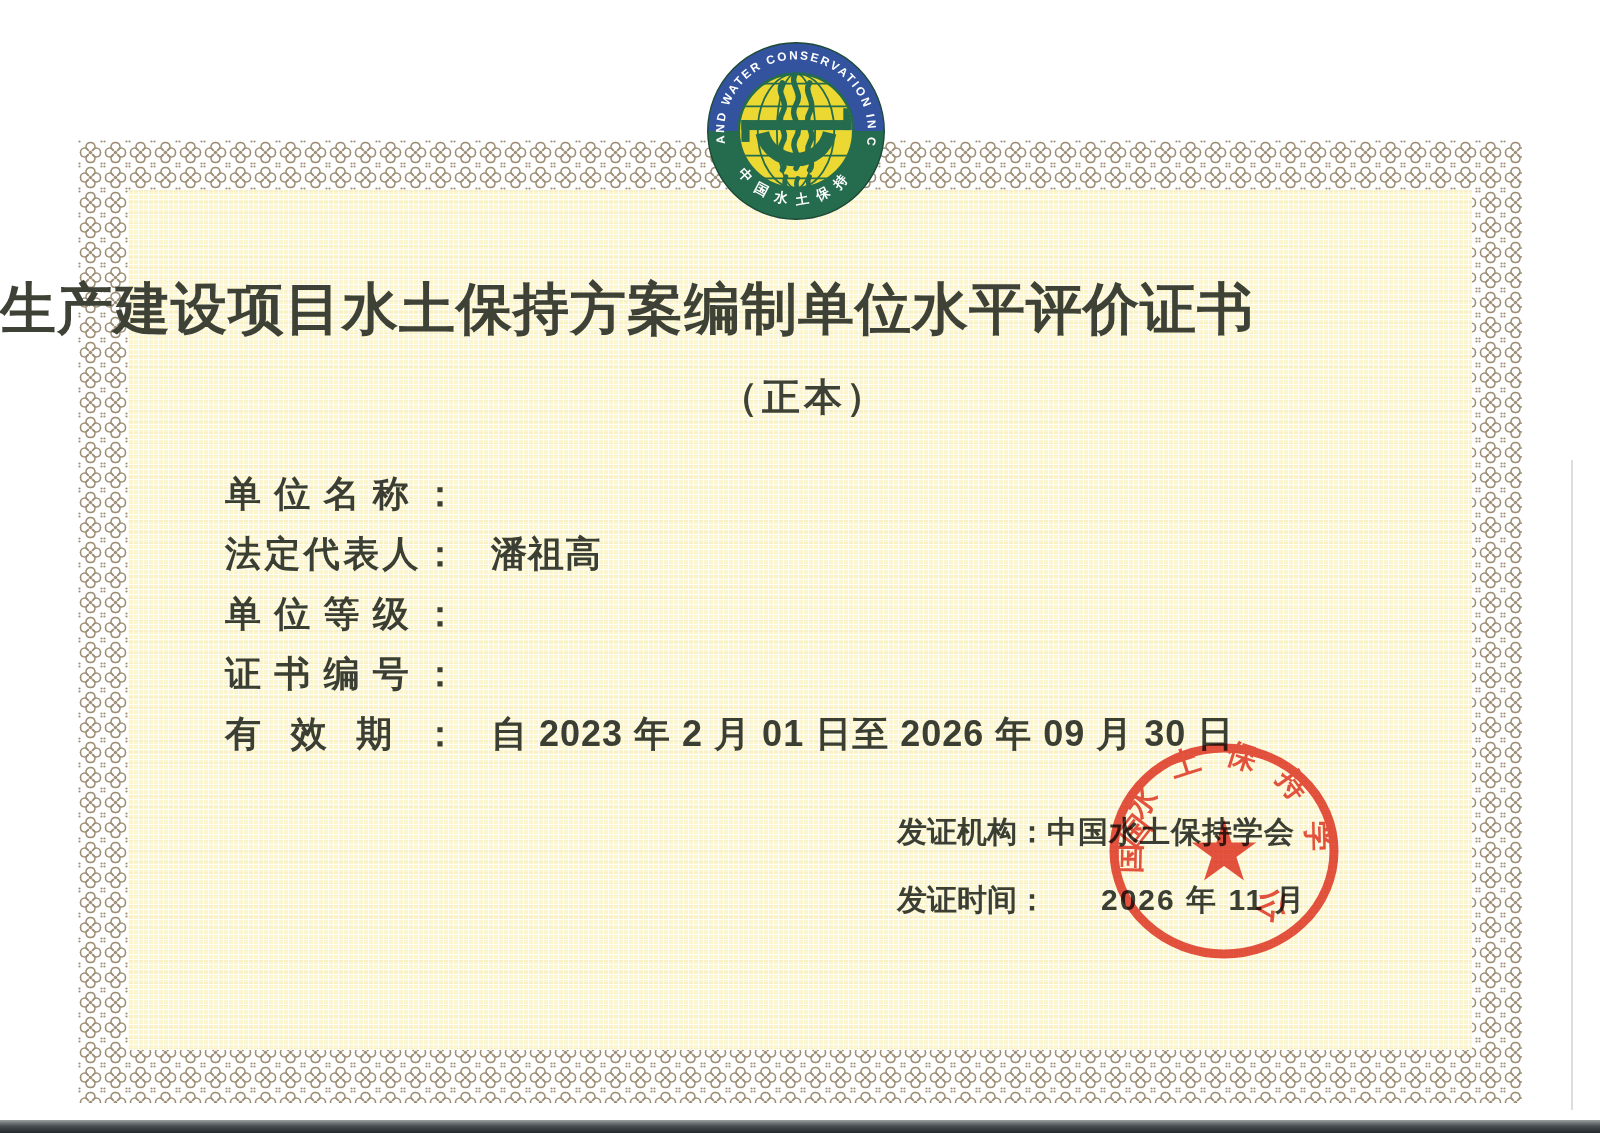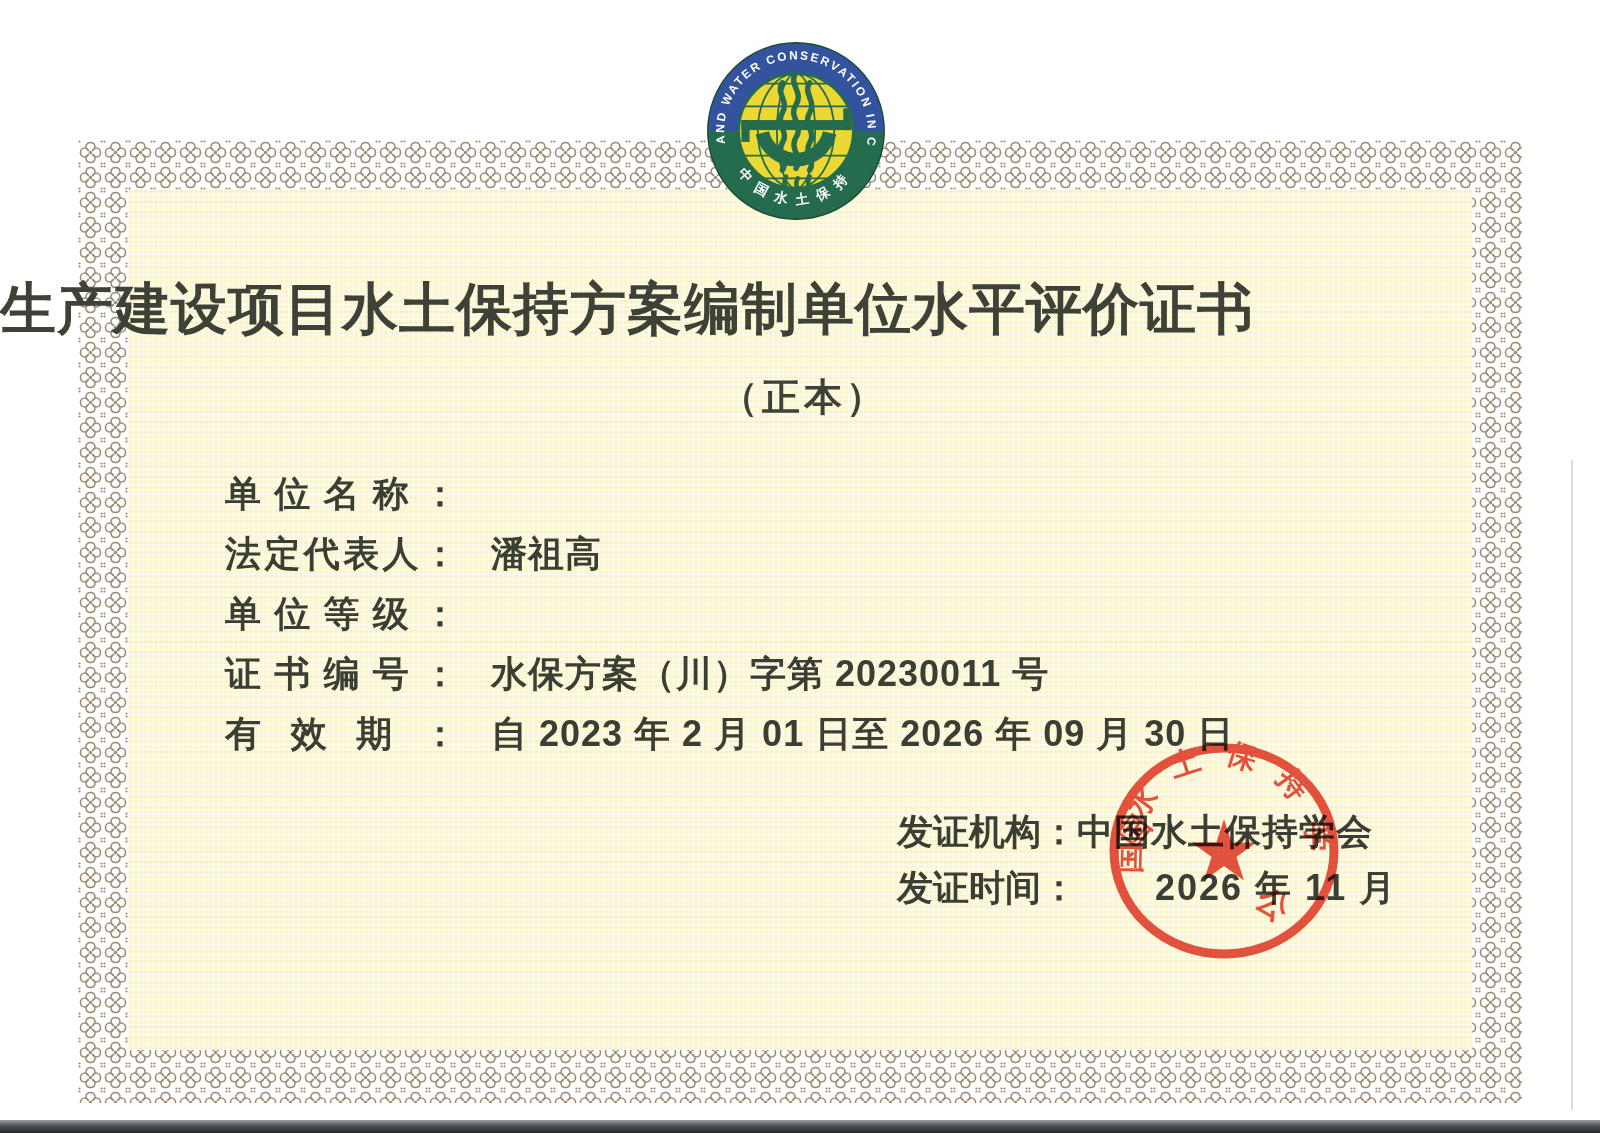--- a/index.html
+++ b/index.html
@@ -30,22 +30,22 @@
   .fields{position:absolute;left:225px;top:464px;width:1150px;z-index:3;}
   .frow{display:flex;align-items:center;height:60px;}
   .flabel{
     width:233px;display:flex;justify-content:space-between;
     font-size:36px;font-weight:700;color:#3b3e33;flex:0 0 auto;
   }
   .fvalue{
     margin-left:33px;font-size:36px;font-weight:700;color:#3b3e33;letter-spacing:1px;white-space:nowrap;
   }
   .issuer{position:absolute;left:897px;top:810px;z-index:3;color:#3b3e33;}
-  .issuer .iline{display:flex;font-size:36px;font-weight:700;line-height:44px;text-align:right;}
-  .issuer .iline2{margin-top:12px;gap:24px;}
+  .issuer .iline{display:flex;font-size:30px;font-weight:700;line-height:44px;text-align:right;}
+  .issuer .iline2{margin-top:24px;}
   .issuer .ival{letter-spacing:1px;}
   .issuer .ival2{margin-left:54px;letter-spacing:2px;}
   .seal{position:absolute;left:1104px;top:731px;width:240px;height:240px;z-index:4;mix-blend-mode:multiply;opacity:.92;}
   
   .scan-bottom{
     position:absolute;left:0;bottom:0;width:100%;height:13px;z-index:5;
     background:linear-gradient(#9aa0a0 0%, #4a5054 45%, #23282b 100%);
   }
   .scan-line-right{
     position:absolute;left:1571px;top:460px;width:2px;height:650px;z-index:5;
@@ -160,21 +160,20 @@
         </span>
     </div>
     <div class="frow">
       <span class="flabel jl">
           <span>证</span>
           <span>书</span>
           <span>编</span>
           <span>号</span>
           <span>：</span>
         </span>
-      <span class="fvalue">水保方案（川）字第 20230011 号</span>
     </div>
     <div class="frow">
       <span class="flabel jl">
           <span>有</span>
           <span>效</span>
           <span>期</span>
           <span>：</span>
         </span>
       <span class="fvalue">自 2023 年 2 月 01 日至 2026 年 09 月 30 日</span>
     </div>

